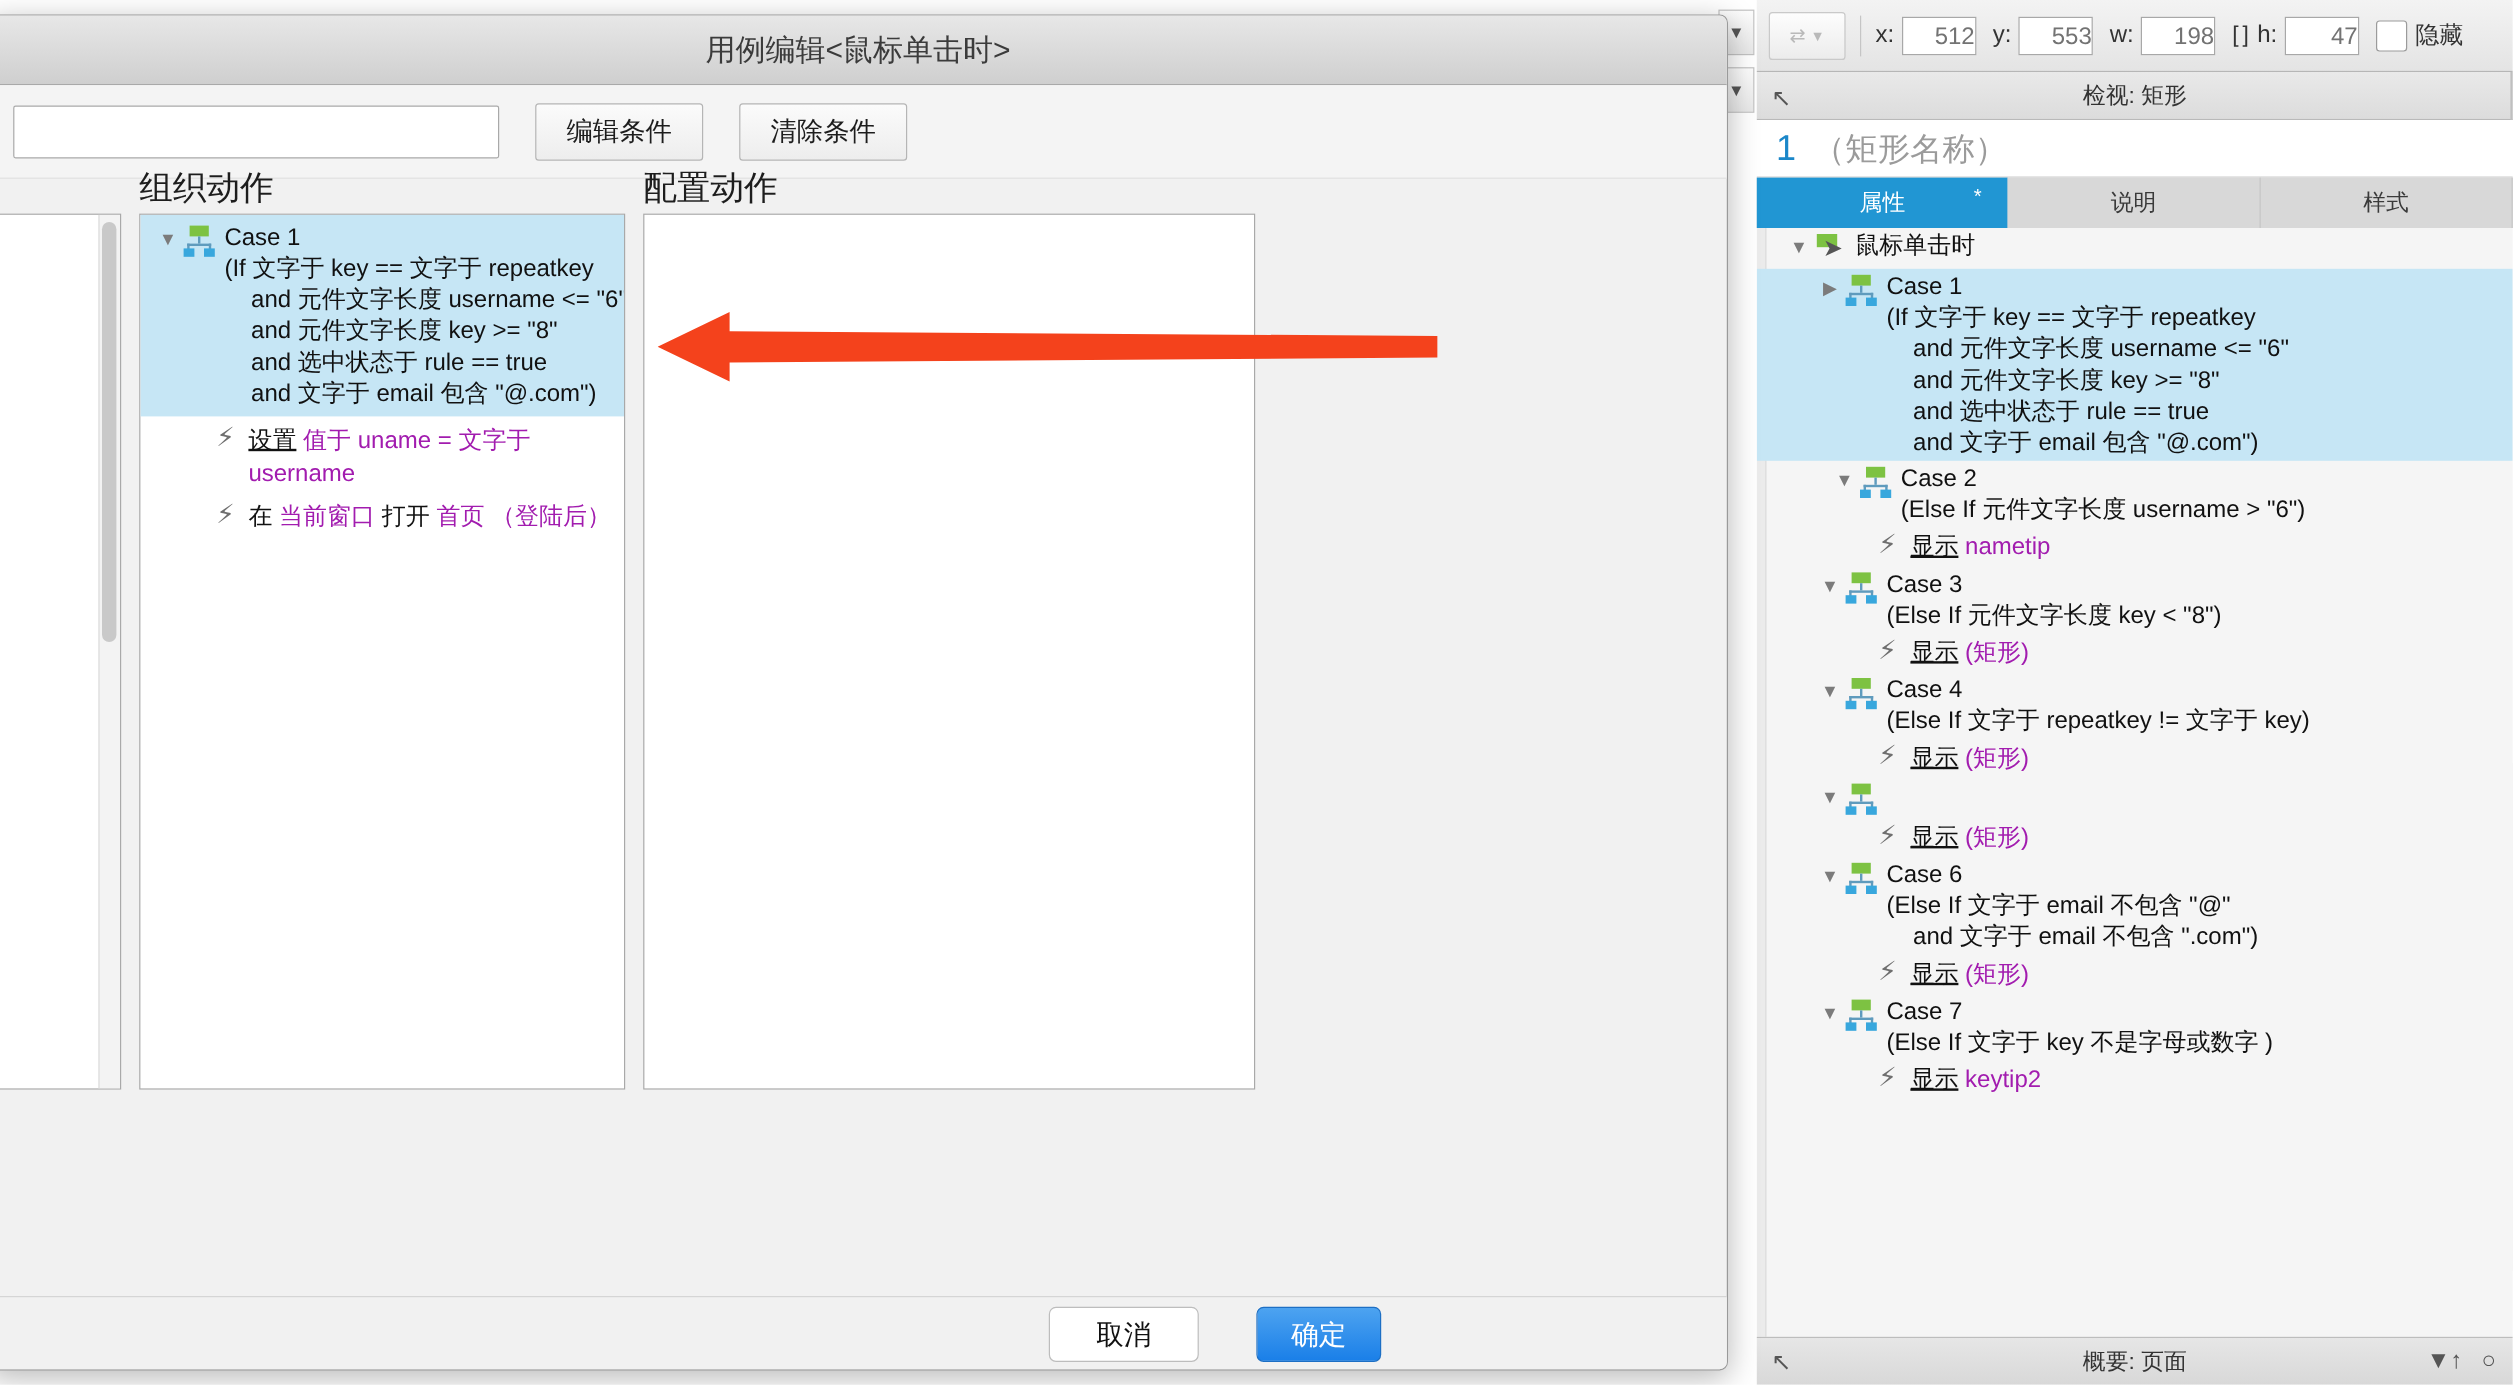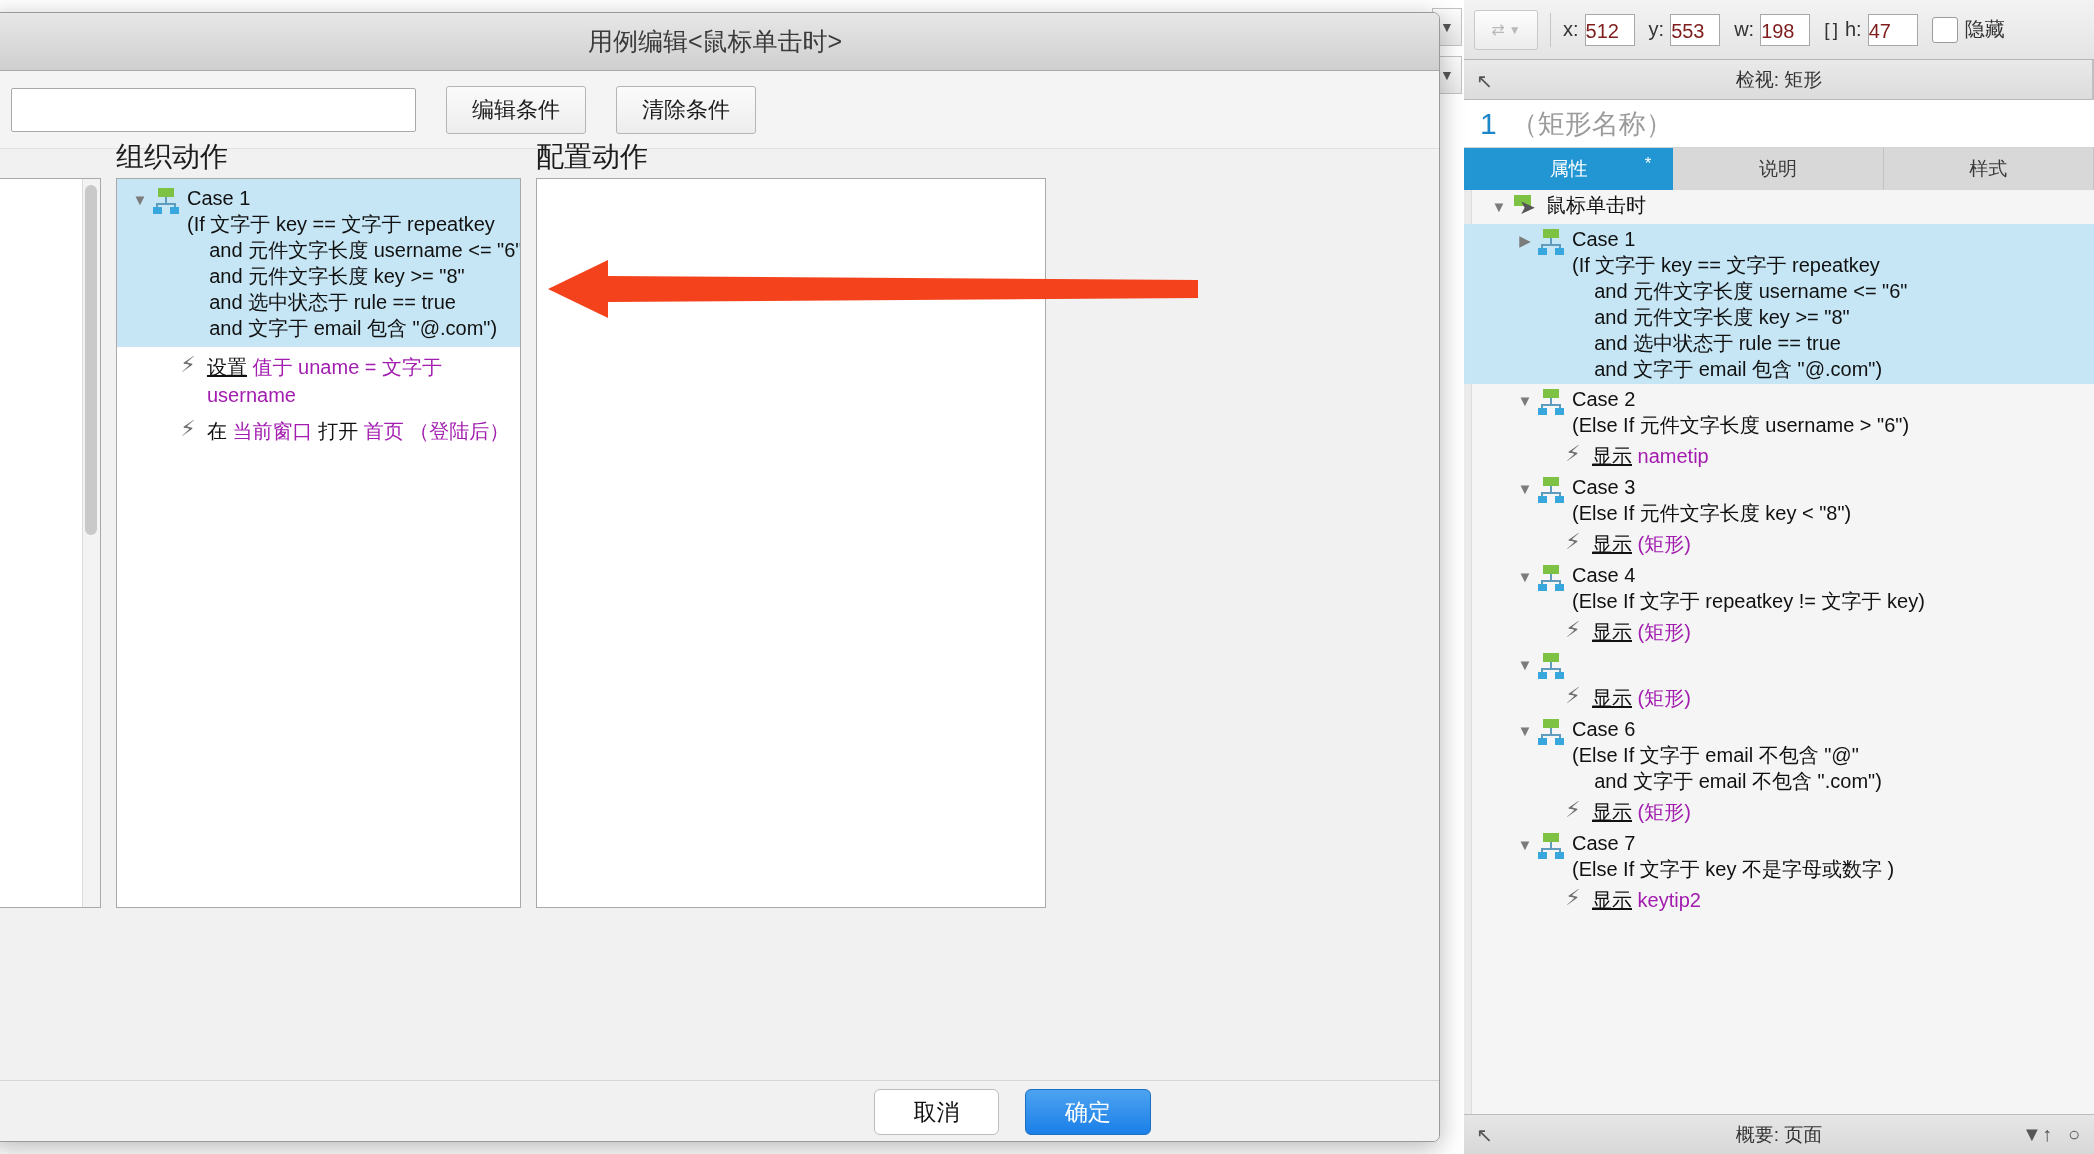--- a/index.html
+++ b/index.html
@@ -25,22 +25,22 @@
     width:64px;height:40px;margin-left:10px;
     border:1px solid #c9c9c9;border-radius:3px;
     background:linear-gradient(180deg,#fdfdfd,#ececec);
     display:flex;align-items:center;justify-content:center;gap:4px;
     color:#b9b9b9;
   }
   .tb-sep{width:1px;height:34px;background:#c5c5c5;margin:0 12px;}
   .tb-field{display:flex;align-items:center;gap:6px;margin-right:14px;}
   .tb-label{font-size:20px;color:#333;}
   .tb-input{
-    width:50px;height:32px;border:1px solid #a8a8a8;background:#fff;
-    font-size:20px;color:#7f1d1d;text-align:left;line-height:32px;
+    width:62px;height:32px;border:1px solid #a8a8a8;background:#fff;
+    font-size:20px;color:#737373;text-align:right;line-height:32px;
   }
   .lock-icon{font-size:19px;color:#333;margin-right:2px;letter-spacing:-1px;}
   .tb-check{width:26px;height:26px;border:1px solid #9b9b9b;background:#fff;border-radius:3px;margin-right:7px;}
 
   
   .insp-header{
     position:absolute; left:1464px; top:60px; width:630px; height:40px;
     background:linear-gradient(180deg,#e9e9e9,#dcdcdc);
     border-bottom:1px solid #b9b9b9;
     display:flex;align-items:center;justify-content:center;
@@ -168,21 +168,21 @@
   .dlg-footer{
     position:absolute;left:0;top:1067px;width:1450px;height:63px;
     background:#f1f1f1;border-top:1px solid #d5d5d5;
   }
   .btn-cancel{
     position:absolute;right:442px;top:8px;width:125px;height:46px;
     border:1px solid #bdbdbd;border-radius:6px;background:#fff;
     display:flex;align-items:center;justify-content:center;font-size:23px;color:#111;
   }
   .btn-ok{
-    position:absolute;right:290px;top:8px;width:126px;height:46px;
+    position:absolute;right:290px;top:8px;width:104px;height:46px;
     border:1px solid #1d6fc4;border-radius:6px;
     background:linear-gradient(180deg,#4da3f0,#1a7fe8);
     display:flex;align-items:center;justify-content:center;font-size:23px;color:#fff;
   }
 
   
   .red-arrow{position:absolute;left:548px;top:258px;width:650px;height:62px;pointer-events:none;}
 </style>
 </head>
 <body>
@@ -281,21 +281,21 @@
           <span class="casetitle">Case 1</span><br>
           <span class="casecond">(If 文字于 key == 文字于 repeatkey</span><br>
           <span class="casecond">    and 元件文字长度 username &lt;= "6"</span><br>
           <span class="casecond">    and 元件文字长度 key &gt;= "8"</span><br>
           <span class="casecond">    and 选中状态于 rule == true</span><br>
           <span class="casecond">    and 文字于 email 包含 "@.com")</span>
         </span>
       </div>
     </div>
 
-    <div class="rrow" style="padding-left:48px;">
+    <div class="rrow" style="padding-left:48px;margin-left:12px;">
       <div class="rline">
         <span class="tri expanded"></span>
         <span class="caseicon">
           <span class="top"></span>
             <span class="stem"></span>
             <span class="bar"></span>
           <span class="l1"></span>
             <span class="l2"></span>
             <span class="b1"></span>
             <span class="b2"></span>

